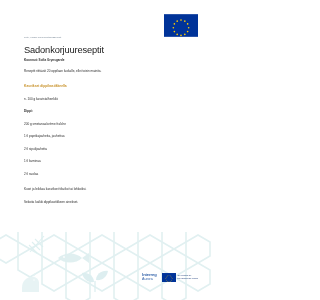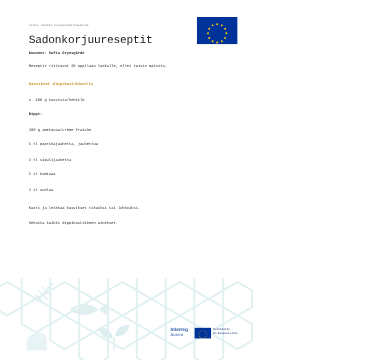--- a/index.html
+++ b/index.html
@@ -44,23 +44,22 @@
   .eu-flag {
     width: 100%;
     height: 100%;
     display: block;
   }
 
   
   .content {
     position: absolute;
     left: 24px;
-    top: 20px;
+    top: 36px;
     width: 150px;
-    font-family: Liberation Mono, monospace;
   }
 
   .eyebrow {
     font-size: 2.4px;
     line-height: 1.5;
     color: #6b7b8a;
     letter-spacing: 0.08px;
     margin: 0 0 5px 0;
     white-space: nowrap;
     overflow: hidden;

